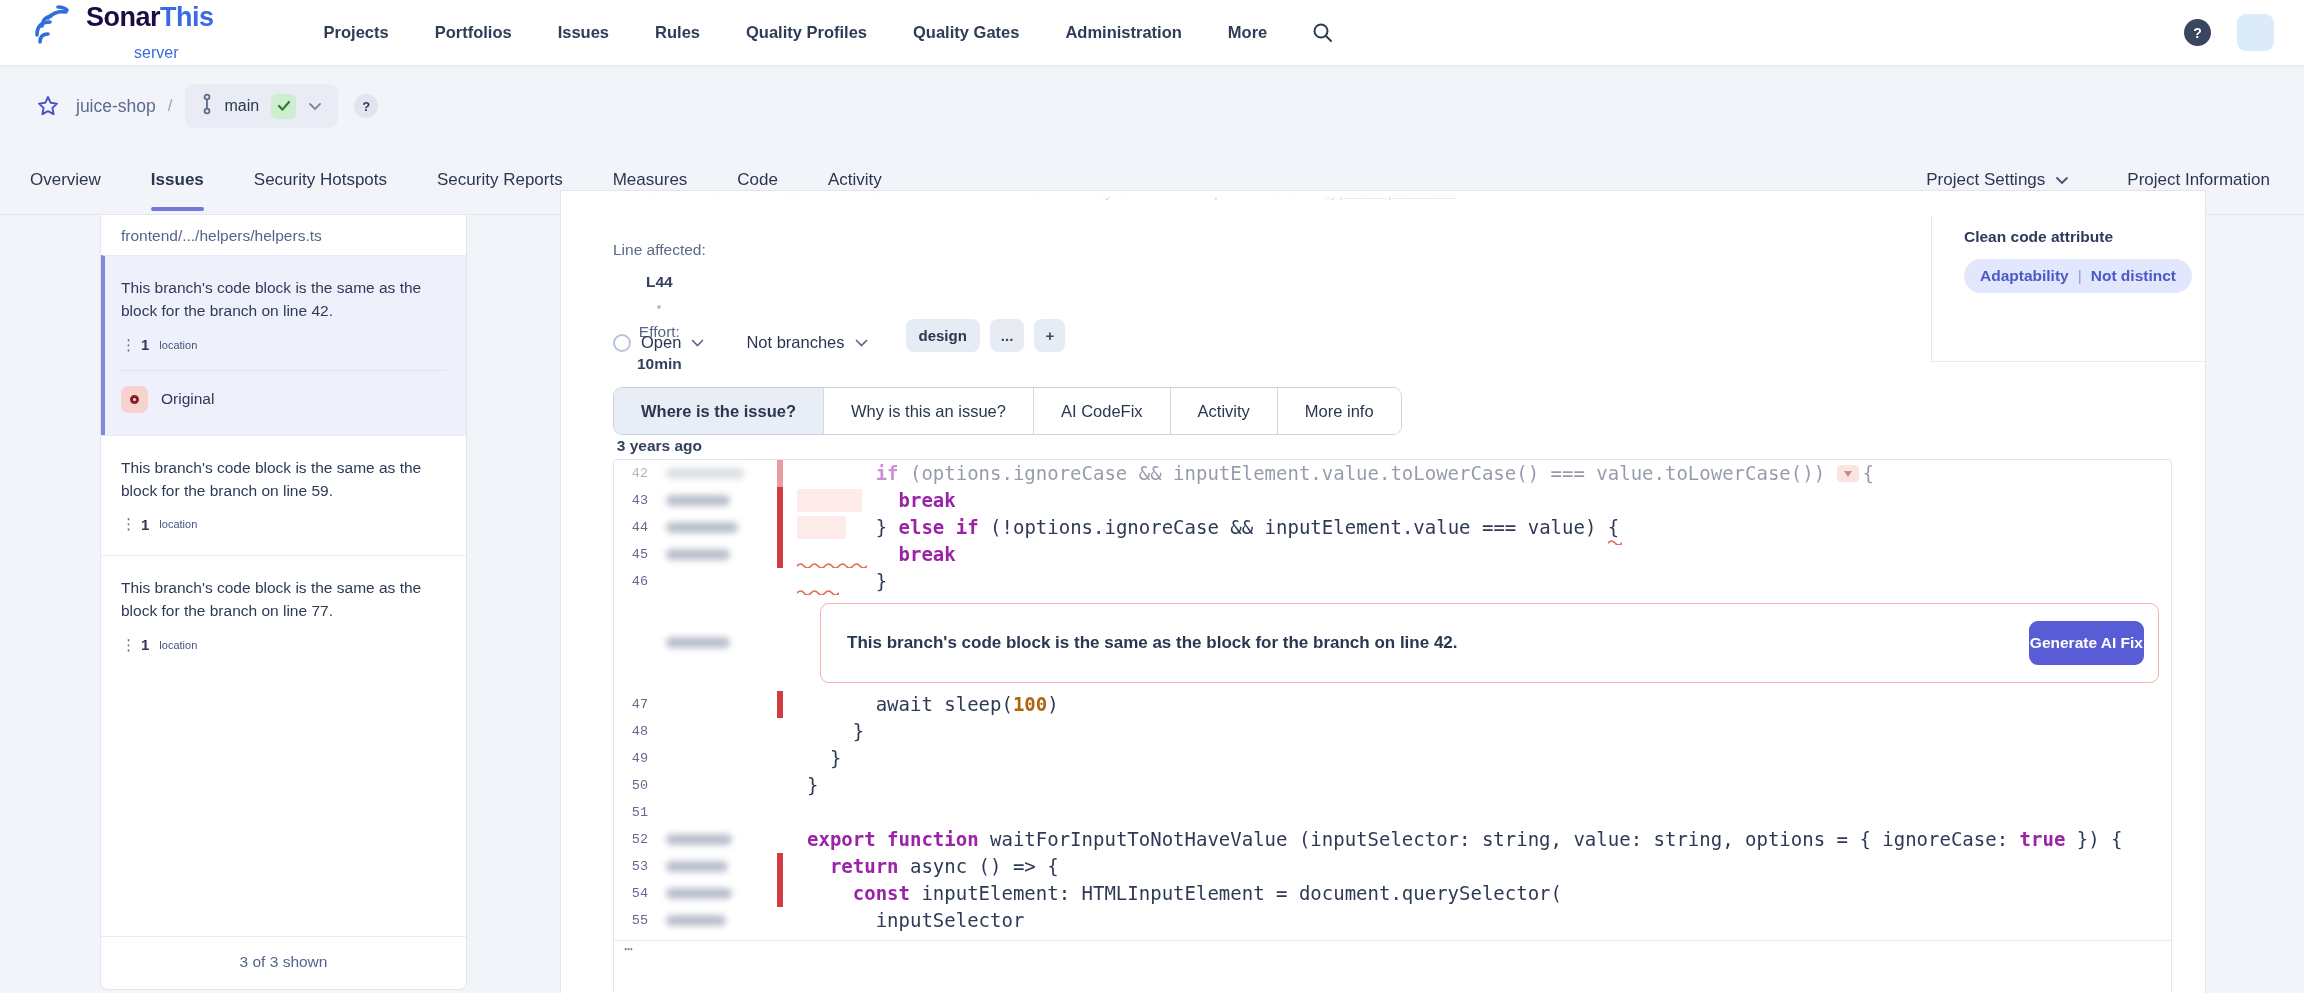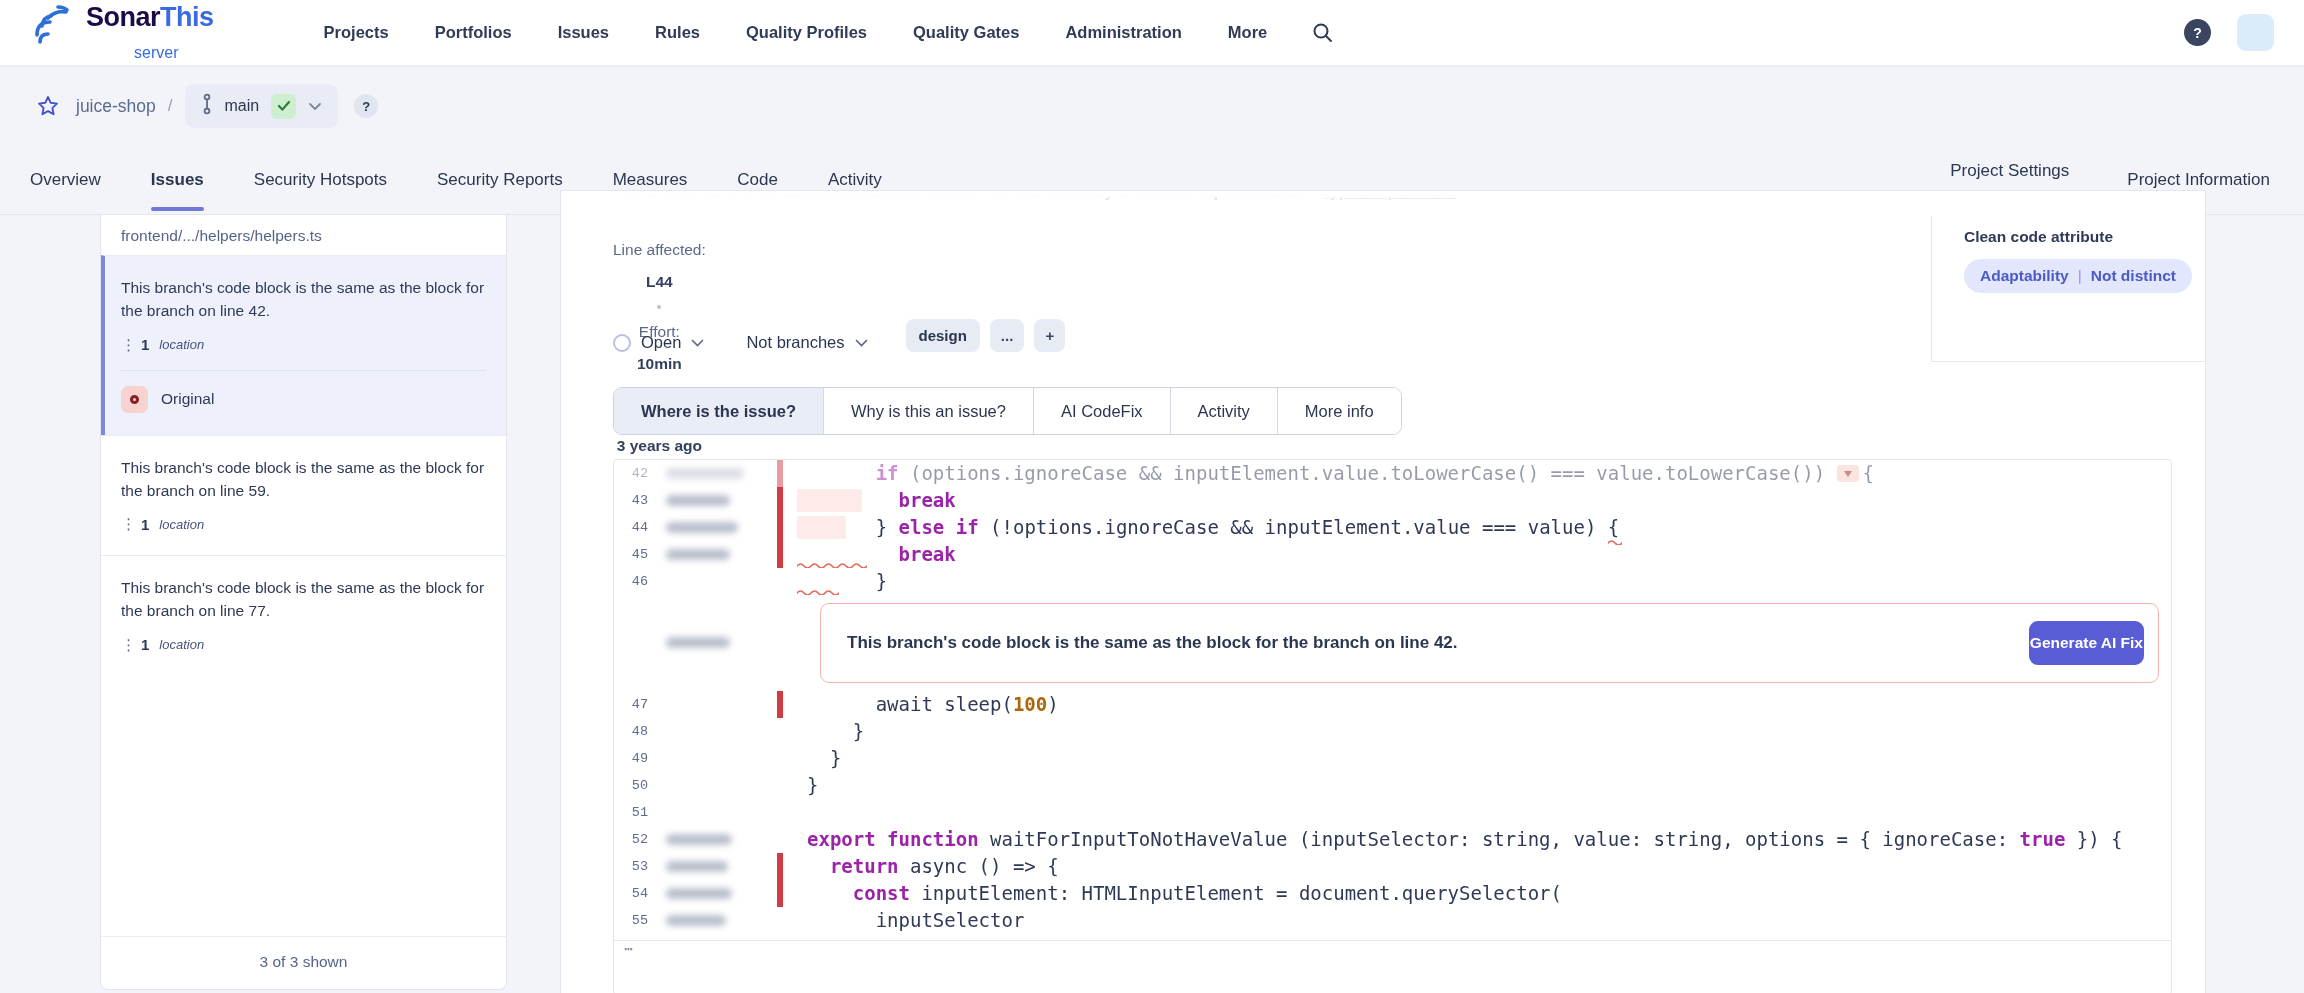--- a/index.html
+++ b/index.html
@@ -44,34 +44,34 @@
   .tabrow { position:absolute; top:146px; left:0; width:2304px; height:69px;
             border-bottom:1px solid #e3e6ef; display:flex; align-items:center;
             padding:0 34px 0 30px; }
   .tabs-left { display:flex; align-items:center; gap:50px; }
   .tab { font-size:17px; color:#2b3750; cursor:pointer; position:relative; height:69px;
          display:flex; align-items:center; white-space:nowrap; }
   .tab--active { font-weight:700; }
   .tab--active::after { content:""; position:absolute; left:0; right:0; bottom:4px; height:4px;
                         border-radius:2px; background:#7079d8; }
   .tabs-right { margin-left:auto; display:flex; align-items:center; gap:58px; }
-  .tab-plain { font-size:17px; color:#2b3750; cursor:pointer; display:flex; align-items:center; gap:10px; white-space:nowrap;flex-direction:column; }
+  .tab-plain { font-size:17px; color:#2b3750; cursor:pointer; display:flex; align-items:center; gap:10px; white-space:nowrap; }
 
   
-  .sidebar { position:absolute; left:100px; top:215px; width:407px; height:775px;
+  .sidebar { position:absolute; left:100px; top:215px; width:367px; height:775px;
              background:#fff; border:1px solid #e1e5ee; border-top:none;
              border-radius:0 0 8px 8px; display:flex; flex-direction:column; overflow:hidden; }
   .file-header { padding:12px 20px 10px; font-size:15.5px; color:#55648c; }
   .issue-card { border-top:1px solid #e9ecf3; padding:20px 20px 22px; cursor:pointer; background:#fff; }
   .issue-card.selected { background:#eef1fb; border-left:4px solid #7c89dc; padding-left:16px; }
   .issue-msg { font-size:15.5px; color:#2e3a57; line-height:1.5; }
   .loc-row { display:flex; align-items:center; gap:10px; margin-top:13px; color:#47537a; }
   .loc-icon { font-size:15px; color:#5b6988; width:10px; }
   .loc-count { font-size:15px; font-weight:700; color:#2e3a57; }
-  .loc-label { font-size:13px; color:#47537a;font-style:italic; }
+  .loc-label { font-size:11px; color:#47537a; }
   .orig-divider { border-top:1px solid #dfe3ed; margin:16px 0 0; }
   .orig-row { display:flex; align-items:center; gap:13px; margin-top:15px; }
   .orig-badge { width:27px; height:27px; border-radius:7px; background:#f8d2ce;
                 display:flex; align-items:center; justify-content:center; }
   .orig-dot { width:9px; height:9px; border-radius:50%; border:3px solid #832222; }
   .orig-label { font-size:15.5px; color:#2e3a57; }
   .sidebar-spacer { flex:1; }
   .sidebar-footer { border-top:1px solid #e9ecf3; text-align:center; padding:16px 0 18px;
                     font-size:15.5px; color:#55648c; }
 

